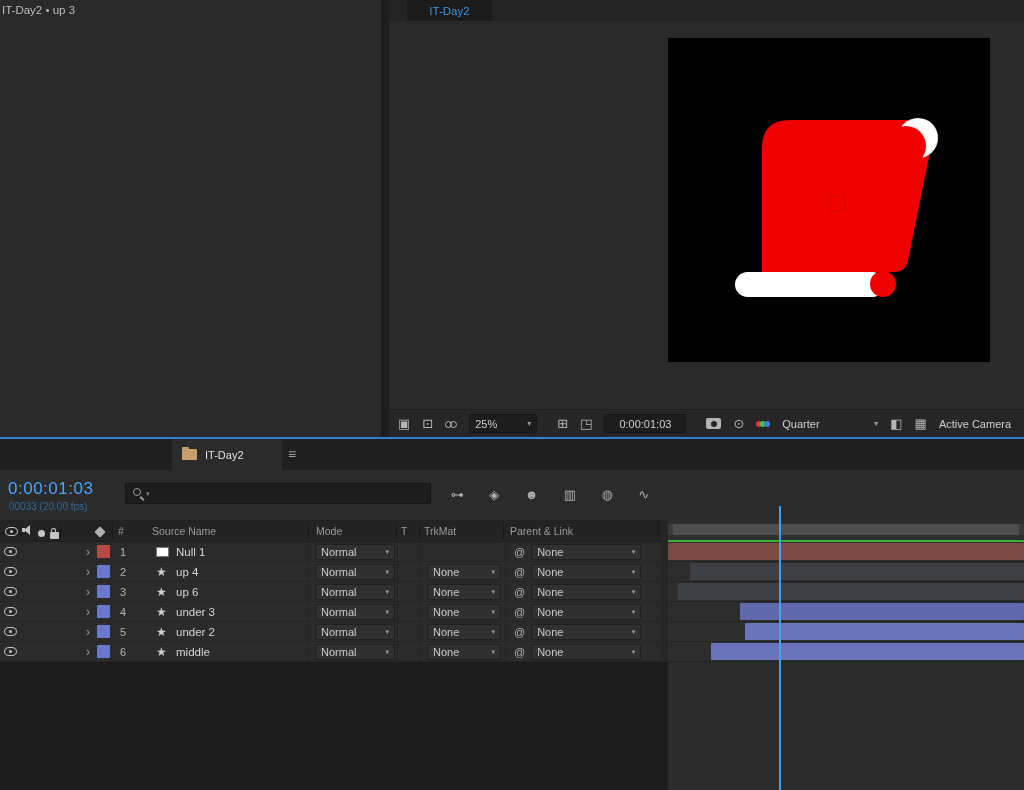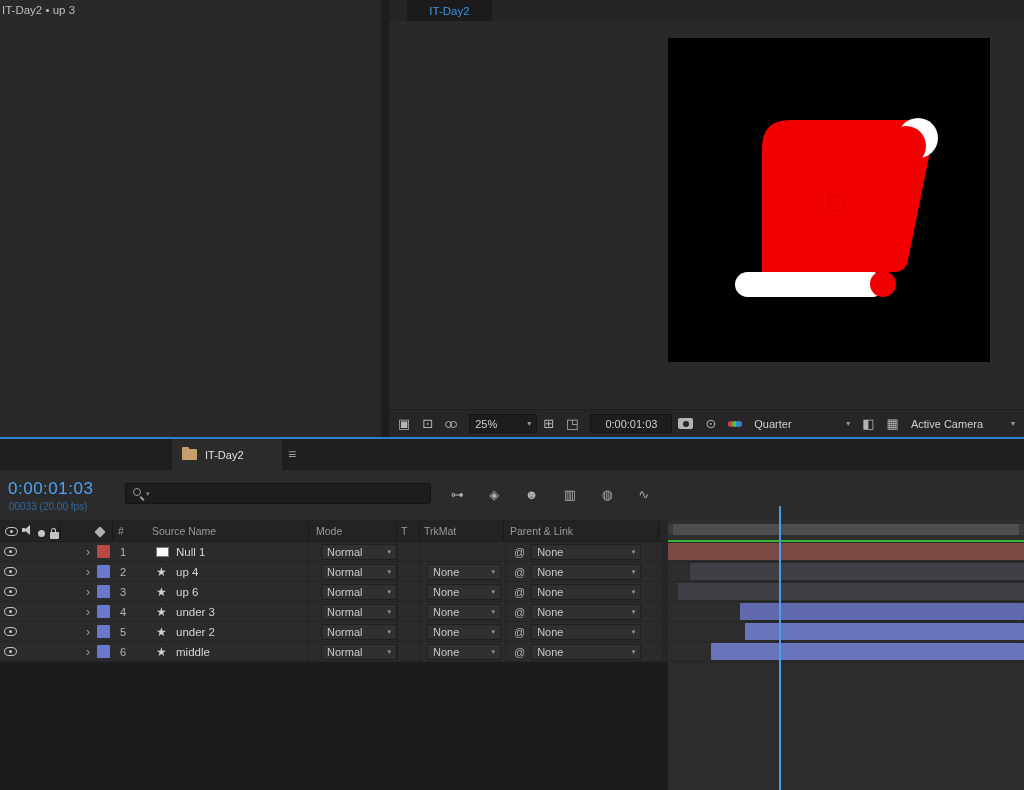--- a/index.html
+++ b/index.html
@@ -19,21 +19,21 @@
   .comp-tabstrip{position:absolute;left:0;top:0;right:0;height:21px;background:#242424}
   .comp-tab{position:absolute;left:18px;top:0;width:85px;height:21px;background:#1b1b1b;
             display:flex;align-items:center;justify-content:center;color:#3e97e8;font-size:11.5px}
   .comp-viewport{position:absolute;left:279px;top:38px;width:322px;height:324px;background:#000}
   .comp-toolbar{position:absolute;left:0;right:0;bottom:0;height:27px;background:#262626;
                 border-top:1px solid #1e1e1e;display:flex;align-items:center;padding-left:9px;
                 color:#b8b8b8;overflow:hidden;white-space:nowrap}
   .tbi{font-size:13px;line-height:1;color:#b4b4b4;margin-right:12px;flex:0 0 auto}
   .box-field{background:#1d1d1d;border:1px solid #141414;border-radius:2px;height:19px;
              display:flex;align-items:center;justify-content:space-between;color:#cfcfcf;
-             padding:0 5px;margin-right:6px;flex:0 0 auto;box-sizing:border-box}
+             padding:0 5px;margin-right:20px;flex:0 0 auto;box-sizing:border-box}
   .zoom-field{width:68px}
   .tc-field{width:82px;justify-content:center}
   .plain-select{display:flex;align-items:center;justify-content:space-between;margin-right:12px;flex:0 0 auto;color:#cfcfcf}
   .res-select{width:96px}
   .view-select{width:104px}
   .arr{font-size:8px;color:#9a9a9a;margin-left:5px}
 
   .st i{display:inline-block;width:7px;height:7px;border:1.5px solid #b4b4b4;border-radius:50%;box-sizing:border-box;vertical-align:middle}
   .st i+i{margin-left:-2px}
   .camico{display:inline-block;position:relative;width:15px;height:11px;background:#b4b4b4;border-radius:2px;vertical-align:middle}
@@ -106,21 +106,21 @@
   .c.arrowc{justify-content:center;color:#9a9a9a;font-size:12px}
   .swatch{width:13px;height:13px;border-radius:1px;margin-left:1px}
   .c.num{padding-left:8px;color:#b5b5b5}
   .nullbox{width:13px;height:10px;background:#fff;border:1px solid #777;box-sizing:border-box}
   .starico{color:#cfcfcf;font-size:12px;line-height:1}
   .c.lname{padding-left:2px;color:#d6d6d6;font-size:11.5px}
   .c.bsep{border-left:1px solid #232323}
   .dd{display:flex;align-items:center;justify-content:space-between;background:#303030;border:1px solid #1f1f1f;
       border-radius:2px;height:16px;padding:0 5px;color:#c8c8c8;font-size:11px;box-sizing:border-box}
   .dd .arr{font-size:7px;color:#9a9a9a;margin-left:4px}
-  .dd-mode{width:80px;margin-left:12px}
+  .dd-mode{width:80px;margin-left:6px}
   .dd-trk{width:74px;margin-left:6px}
   .dd-par{width:110px;margin-left:6px}
   .pw{margin-left:8px;color:#b0b0b0;font-size:11px}
 
   
   .rows-right{position:absolute;left:668px;top:103px;width:356px}
   .trow{position:relative;height:20px;background:#2d2d2d;border-bottom:1px solid #242424;box-sizing:border-box}
   .bar{position:absolute;top:1px;height:17px;right:0;border-radius:1px}
 
   .gutter{position:absolute;left:661px;top:81px;width:7px;height:142px;background:#262626}

